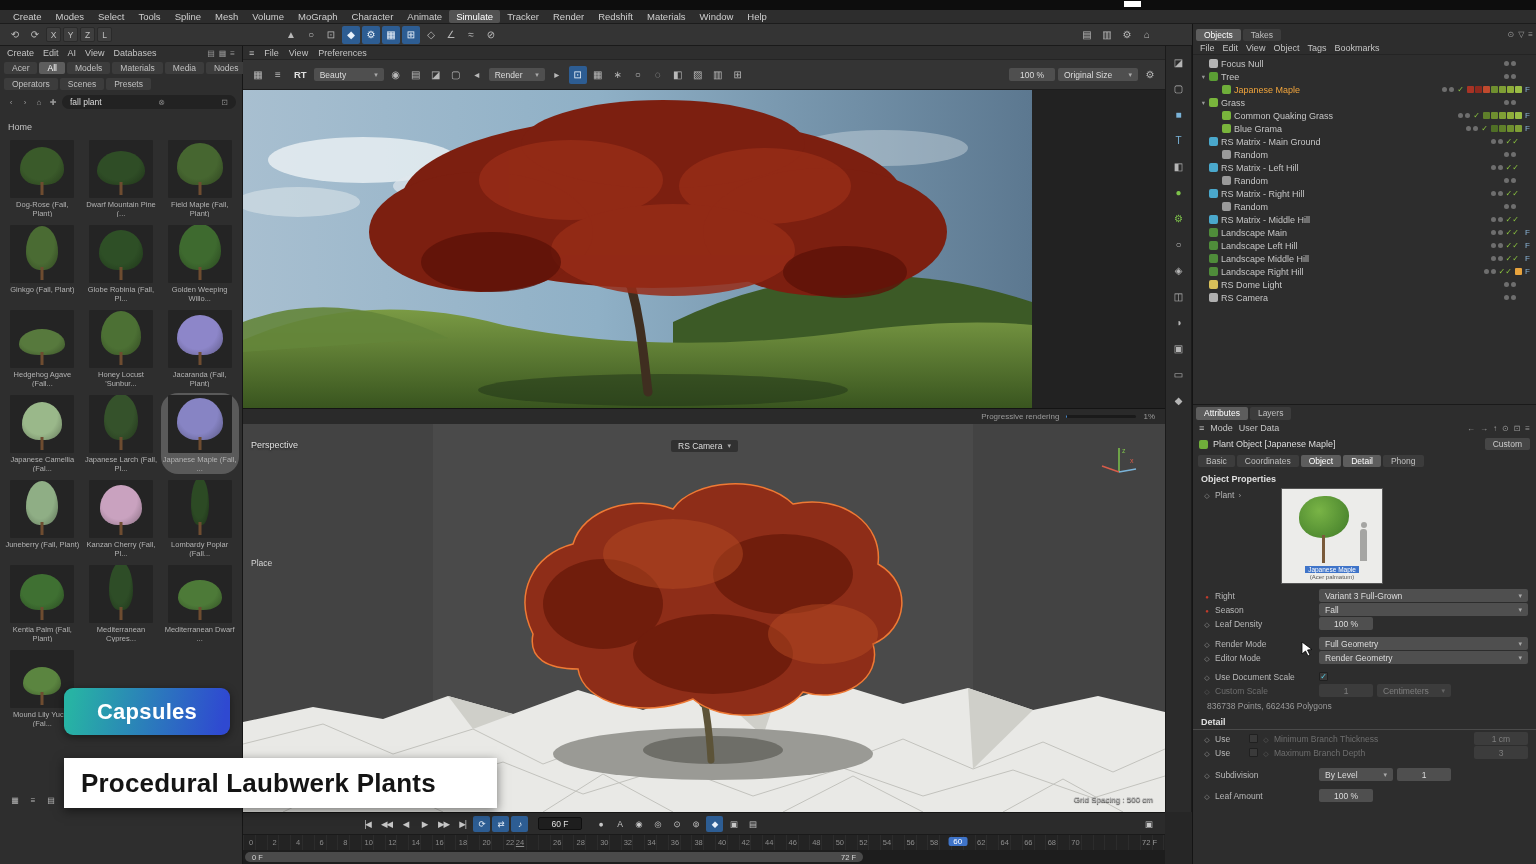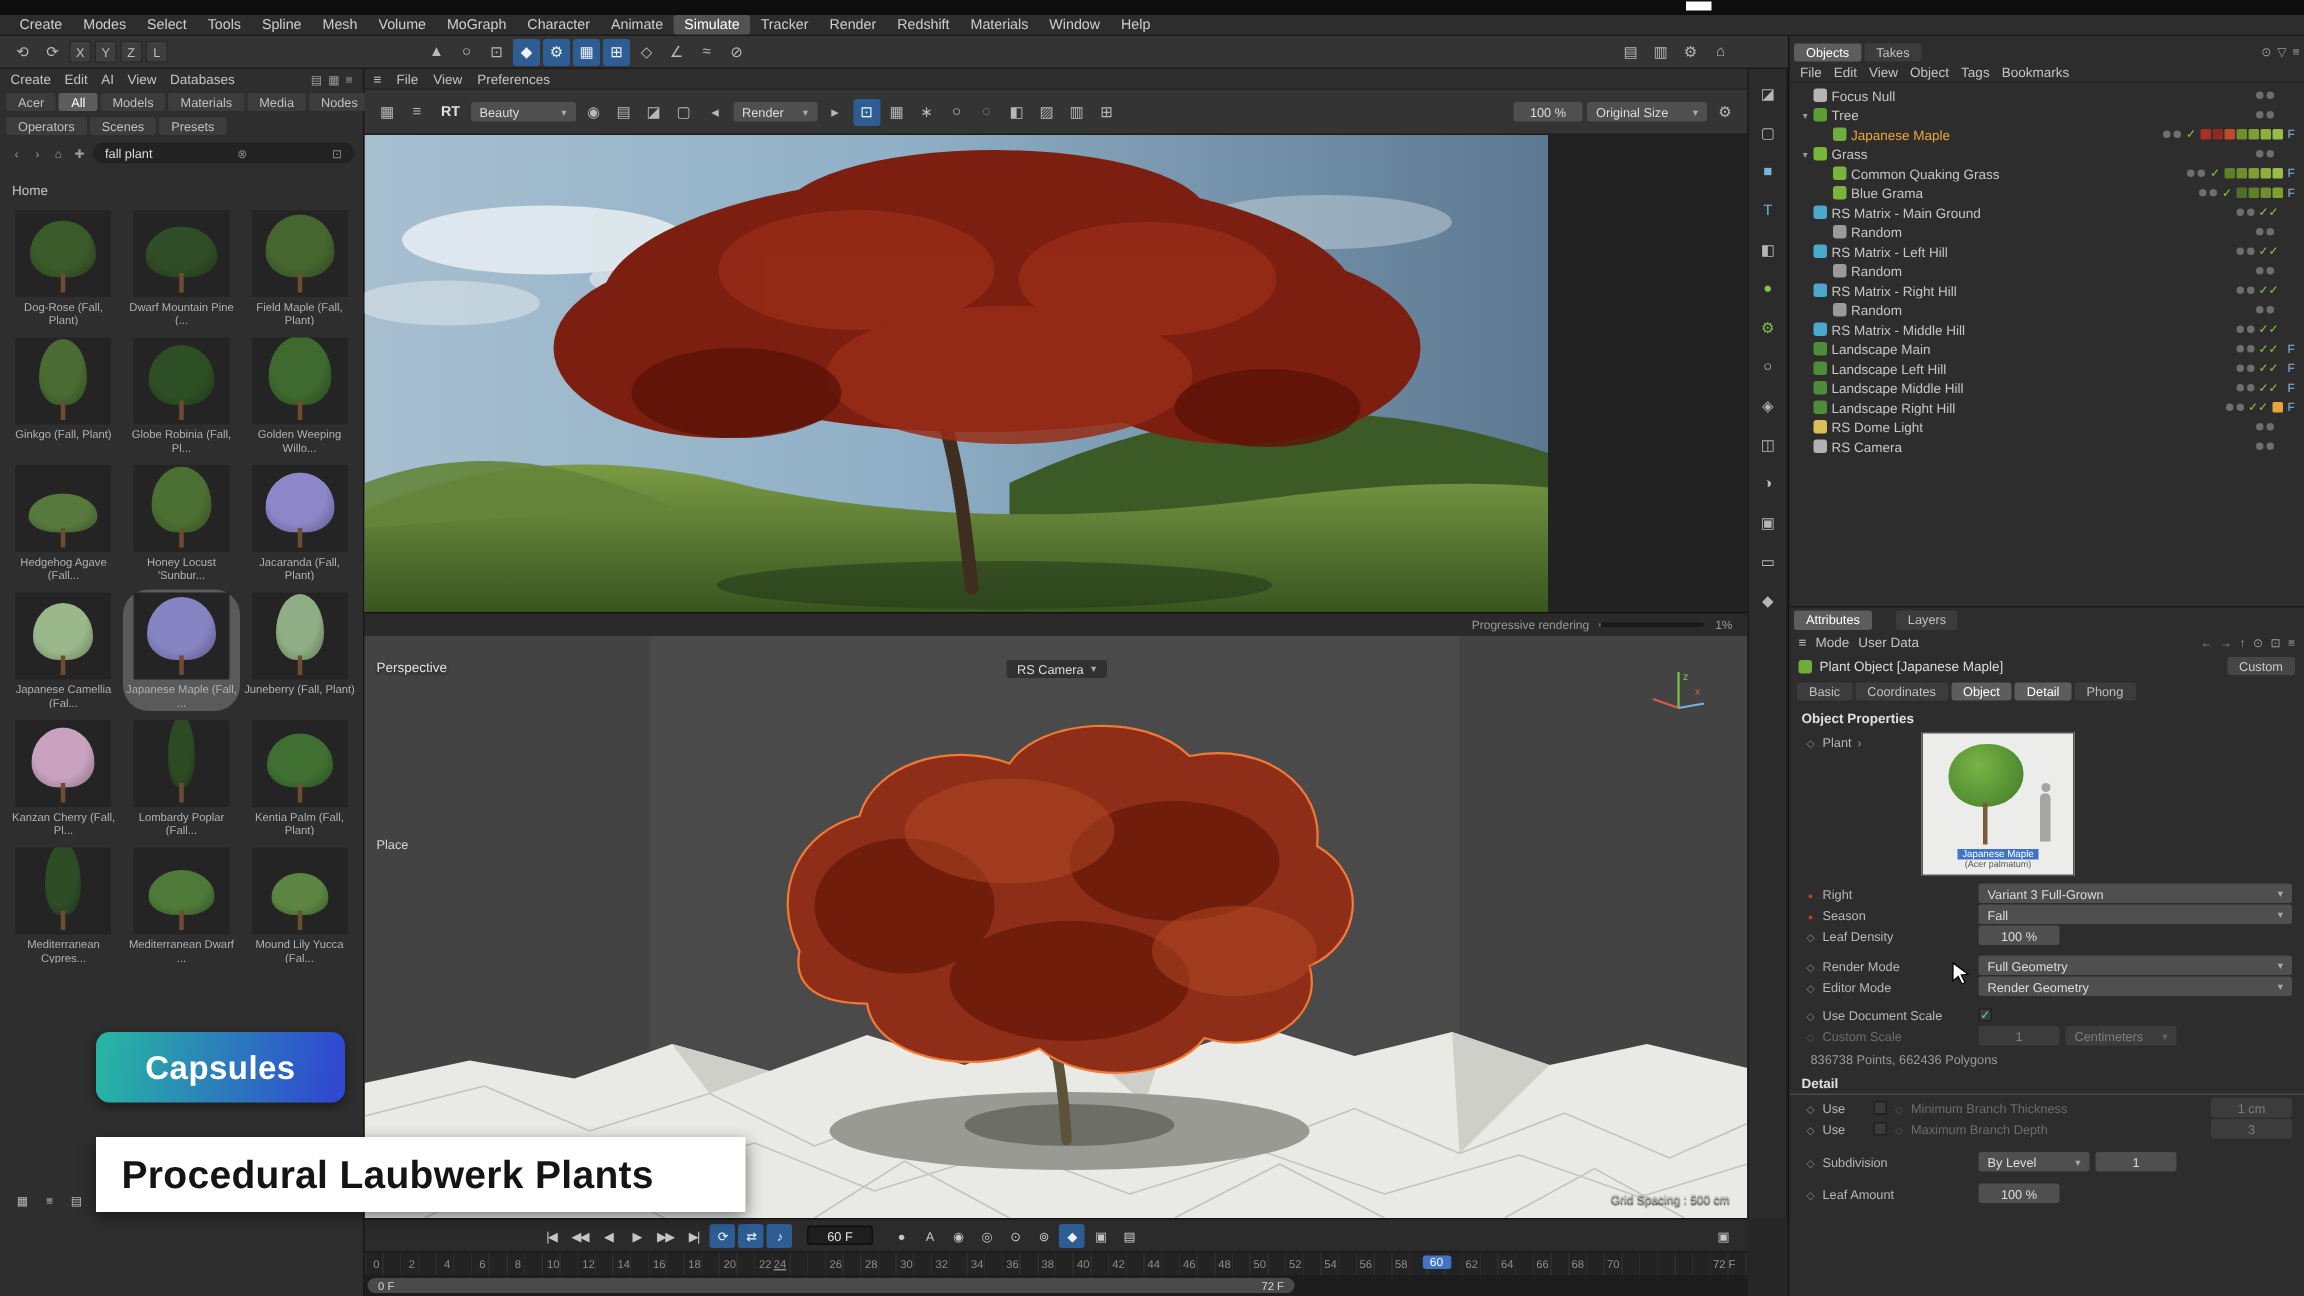--- a/index.html
+++ b/index.html
@@ -119,21 +119,21 @@
   .ot-right{margin-left:auto;display:flex;align-items:center;gap:3px;padding-right:5px;flex:none;}
   .ot-dots{display:flex;gap:2px;}
   .ot-dots i{width:5px;height:5px;border-radius:50%;background:#6e6e6e;display:block;}
   .ot-checks{color:#8cc63f;font-size:8px;letter-spacing:0;}
   .swatch{width:7px;height:7px;border-radius:1px;display:inline-block;}
   .ot-mats{display:flex;gap:1px;}
   .ot-badge{color:#8ab4d8;font-size:8px;min-width:6px;}
 
   
   .attr{position:absolute;left:0;top:380px;width:100%;bottom:0;background:#2d2d2d;border-top:1px solid #1a1a1a;}
-  .attr-tabs{height:15px;display:flex;gap:16px;padding:2px 3px 0;text-align:right;}
+  .attr-tabs{height:15px;display:flex;gap:2px;padding:2px 3px 0;text-align:right;}
   .attr-mode{height:16px;display:flex;align-items:center;gap:6px;padding:0 6px;font-size:9px;color:#c4c4c4;}
   .attr-mode .ri{margin-left:auto;display:flex;gap:5px;font-size:8px;color:#9a9a9a;}
   .attr-title{height:16px;display:flex;align-items:center;gap:5px;padding:0 6px;font-size:9px;color:#ddd;}
   .attr-title .obj-ic{width:9px;height:9px;border-radius:2px;background:#6fae3a;}
   .custom-btn{margin-left:auto;background:#464646;border-radius:2px;font-size:8.5px;padding:1px 8px;color:#ccc;}
   .attr-tabs2{display:flex;gap:2px;padding:3px 5px;}
   .at-sect{font-weight:bold;color:#e0e0e0;font-size:9px;padding:4px 8px 2px;}
   .at-sect.line{border-bottom:1px solid #4a4a4a;margin-bottom:2px;}
   .at-row{display:flex;align-items:center;gap:4px;padding:0 8px 0 10px;height:13px;margin:1px 0;font-size:8.5px;color:#b8b8b8;}
   .mk{width:8px;flex:none;text-align:center;}
@@ -362,20 +362,27 @@
         </div>
 
         <div class="ab-item">
           <span class="ab-thumb" style="--c: #9ab88a; --w: 40px; --h: 38px;">
             <i class="ab-canopy"></i>
             <i class="ab-trunk"></i>
           </span>
           <span class="ab-label">Japanese Camellia (Fal...</span>
         </div>
 
+        <div class="ab-item">
+          <span class="ab-thumb" style="--c: #35522b; --w: 34px; --h: 46px;">
+            <i class="ab-canopy"></i>
+            <i class="ab-trunk"></i>
+          </span>
+          <span class="ab-label">Japanese Larch (Fall, Pl...</span>
+        </div>
 
         <div class="ab-item sel">
           <span class="ab-thumb" style="--c: #8784c4; --w: 46px; --h: 42px;">
             <i class="ab-canopy"></i>
             <i class="ab-trunk"></i>
           </span>
           <span class="ab-label">Japanese Maple (Fall, ...</span>
         </div>
 
         <div class="ab-item">

